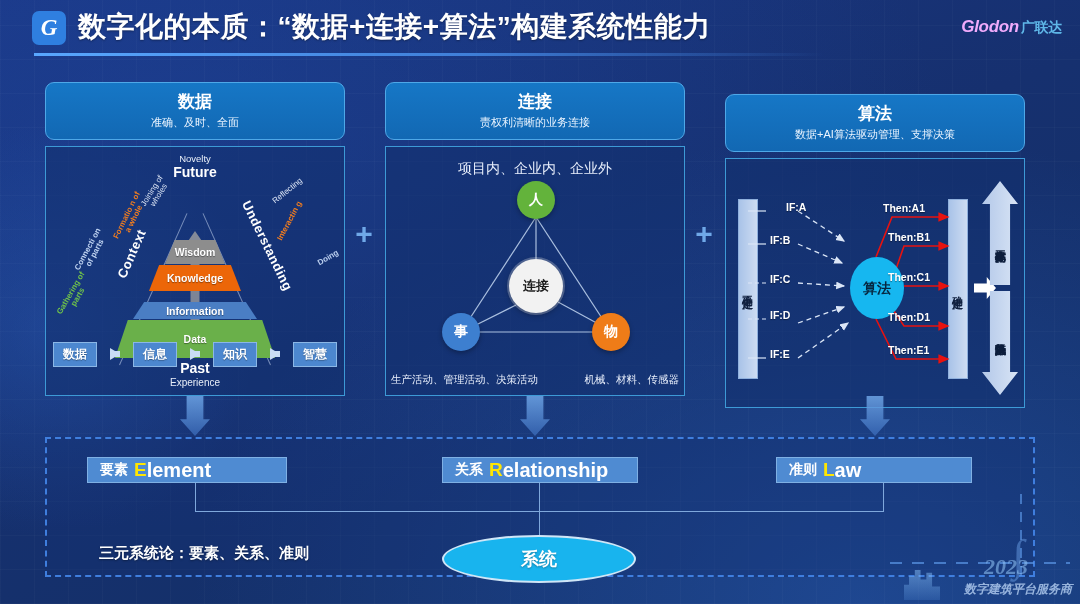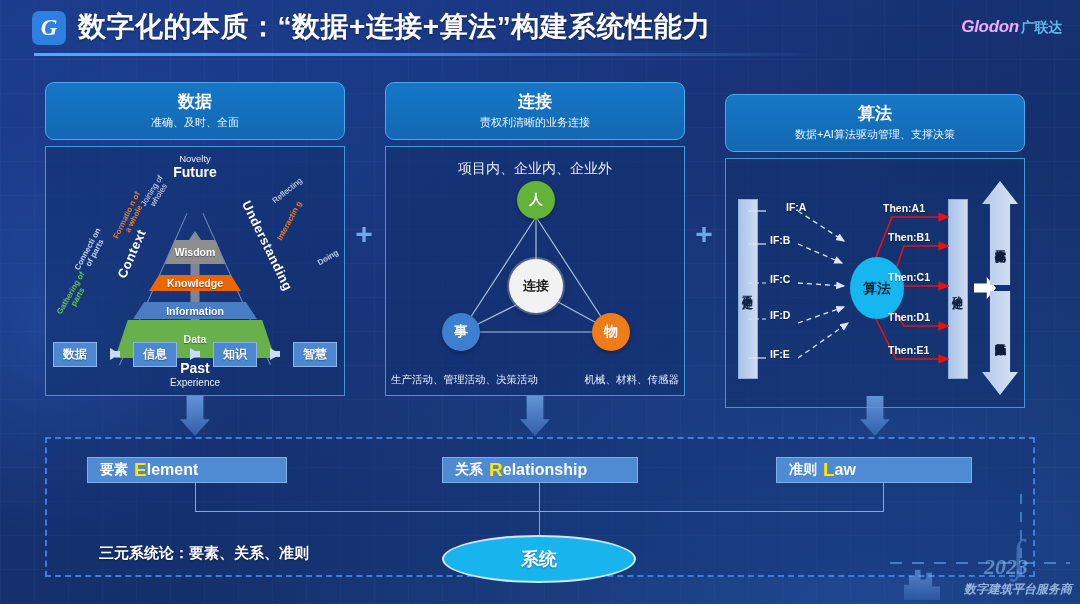--- a/index.html
+++ b/index.html
@@ -95,21 +95,21 @@
     position: absolute; left: 50%; transform: translateX(-50%);
     display: flex; align-items: center; justify-content: center;
     font-size: 10.5px; font-weight: bold; color: #fff;
     text-shadow: 0 1px 1px rgba(0,0,0,.4);
   }
   .tier-wisdom {
     bottom: 131px; width: 60px; height: 24px; background: #8d8d8d;
     clip-path: polygon(16% 0, 84% 0, 100% 100%, 0 100%);
   }
   .tier-knowledge {
-    bottom: 104px; width: 92px; height: 16px; background: #ec6608;
+    bottom: 104px; width: 92px; height: 26px; background: #ec6608;
     clip-path: polygon(11% 0, 89% 0, 100% 100%, 0 100%);
   }
   .tier-information {
     bottom: 76px; width: 124px; height: 17px; background: #4a7ec4;
     clip-path: polygon(9% 0, 91% 0, 100% 100%, 0 100%);
   }
   .tier-data {
     bottom: 37px; width: 160px; height: 38px; background: #6ab04a;
     clip-path: polygon(8% 0, 92% 0, 100% 100%, 0 100%);
   }
@@ -258,21 +258,21 @@
     background: rgba(20,50,115,.35);
   }
   .el-box {
     position:absolute; top: 18px; height: 26px;
     background: #4f8bd2; border: 1px solid #7fb0e4;
     display:flex; align-items:center; padding: 0 12px;
     font-size: 14px; font-weight: bold; color:#fff; white-space: nowrap;
   }
   .el-box .cn { margin-right: 6px; }
   .el-box .cap { color: #ffe600; font-size: 19px; font-weight: bold; }
-  .el-box .rest { font-size: 16px; }
+  .el-box .rest { font-size: 20px; }
   .el-1 { left: 40px; width: 200px; }
   .el-2 { left: 395px; width: 196px; }
   .el-3 { left: 729px; width: 196px; }
 
   .connector { position:absolute; background: #7fa8dc; }
   .cn-l  { left: 148px; top: 44px; width: 1px; height: 28px; }
   .cn-r  { left: 836px; top: 44px; width: 1px; height: 28px; }
   .cn-h  { left: 148px; top: 72px; width: 689px; height: 1px; }
   .cn-m  { left: 492px; top: 44px; width: 1px; height: 60px; }
 

